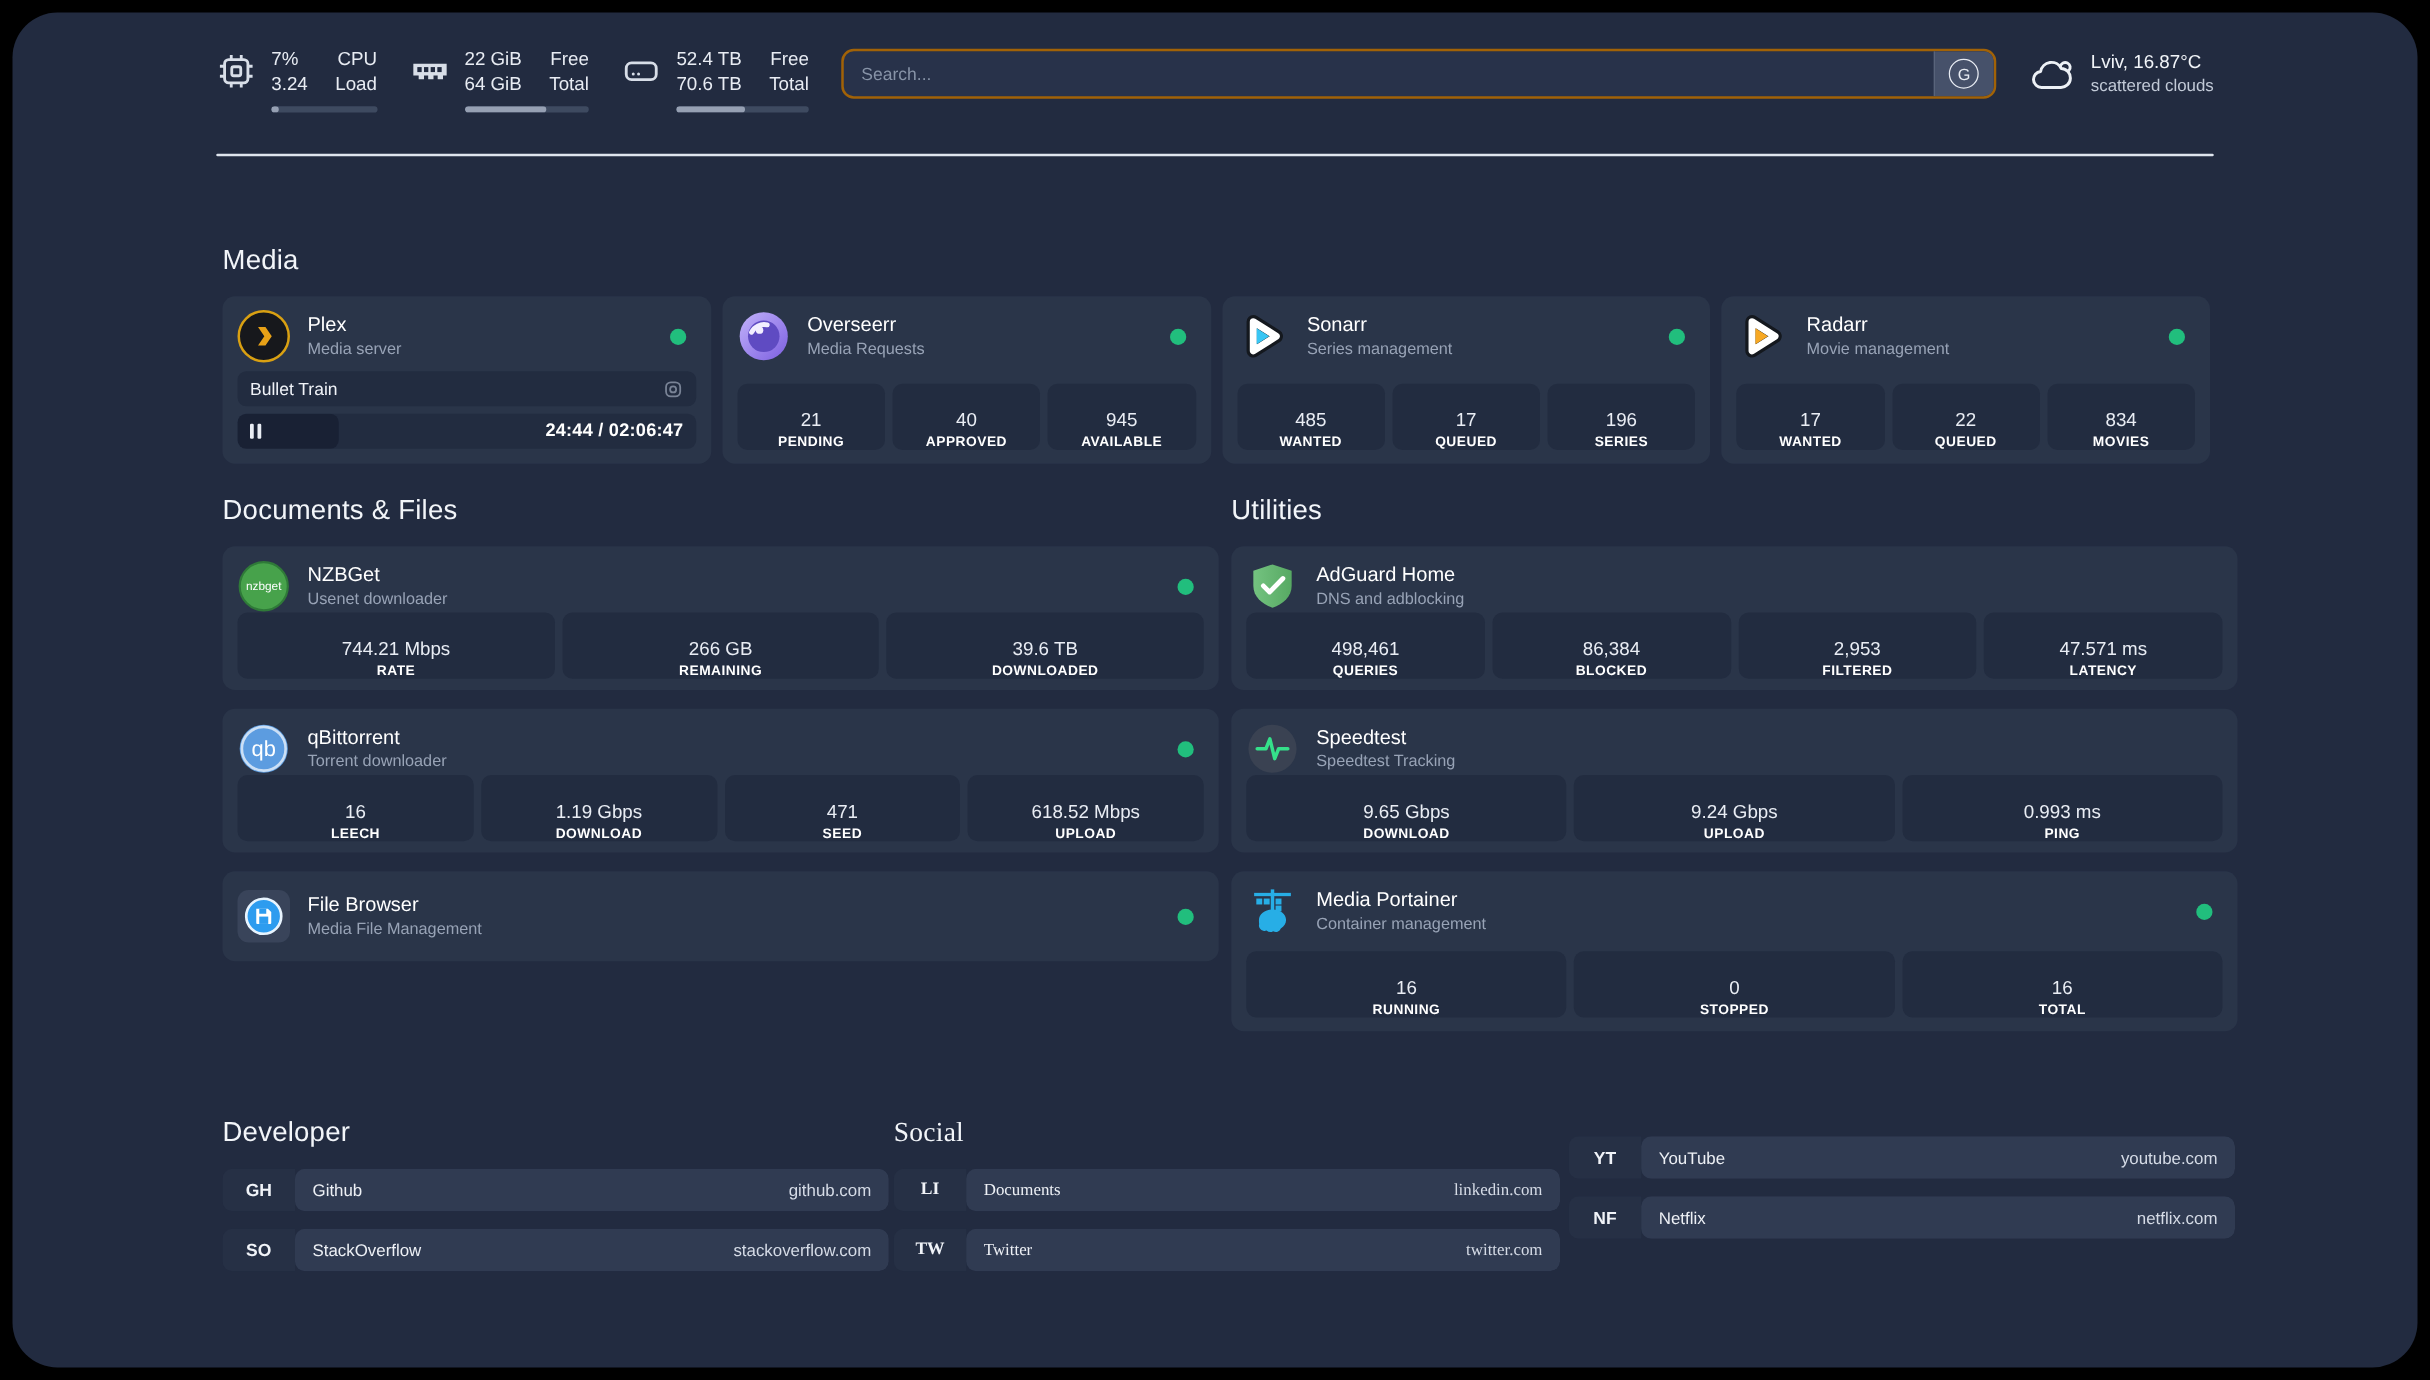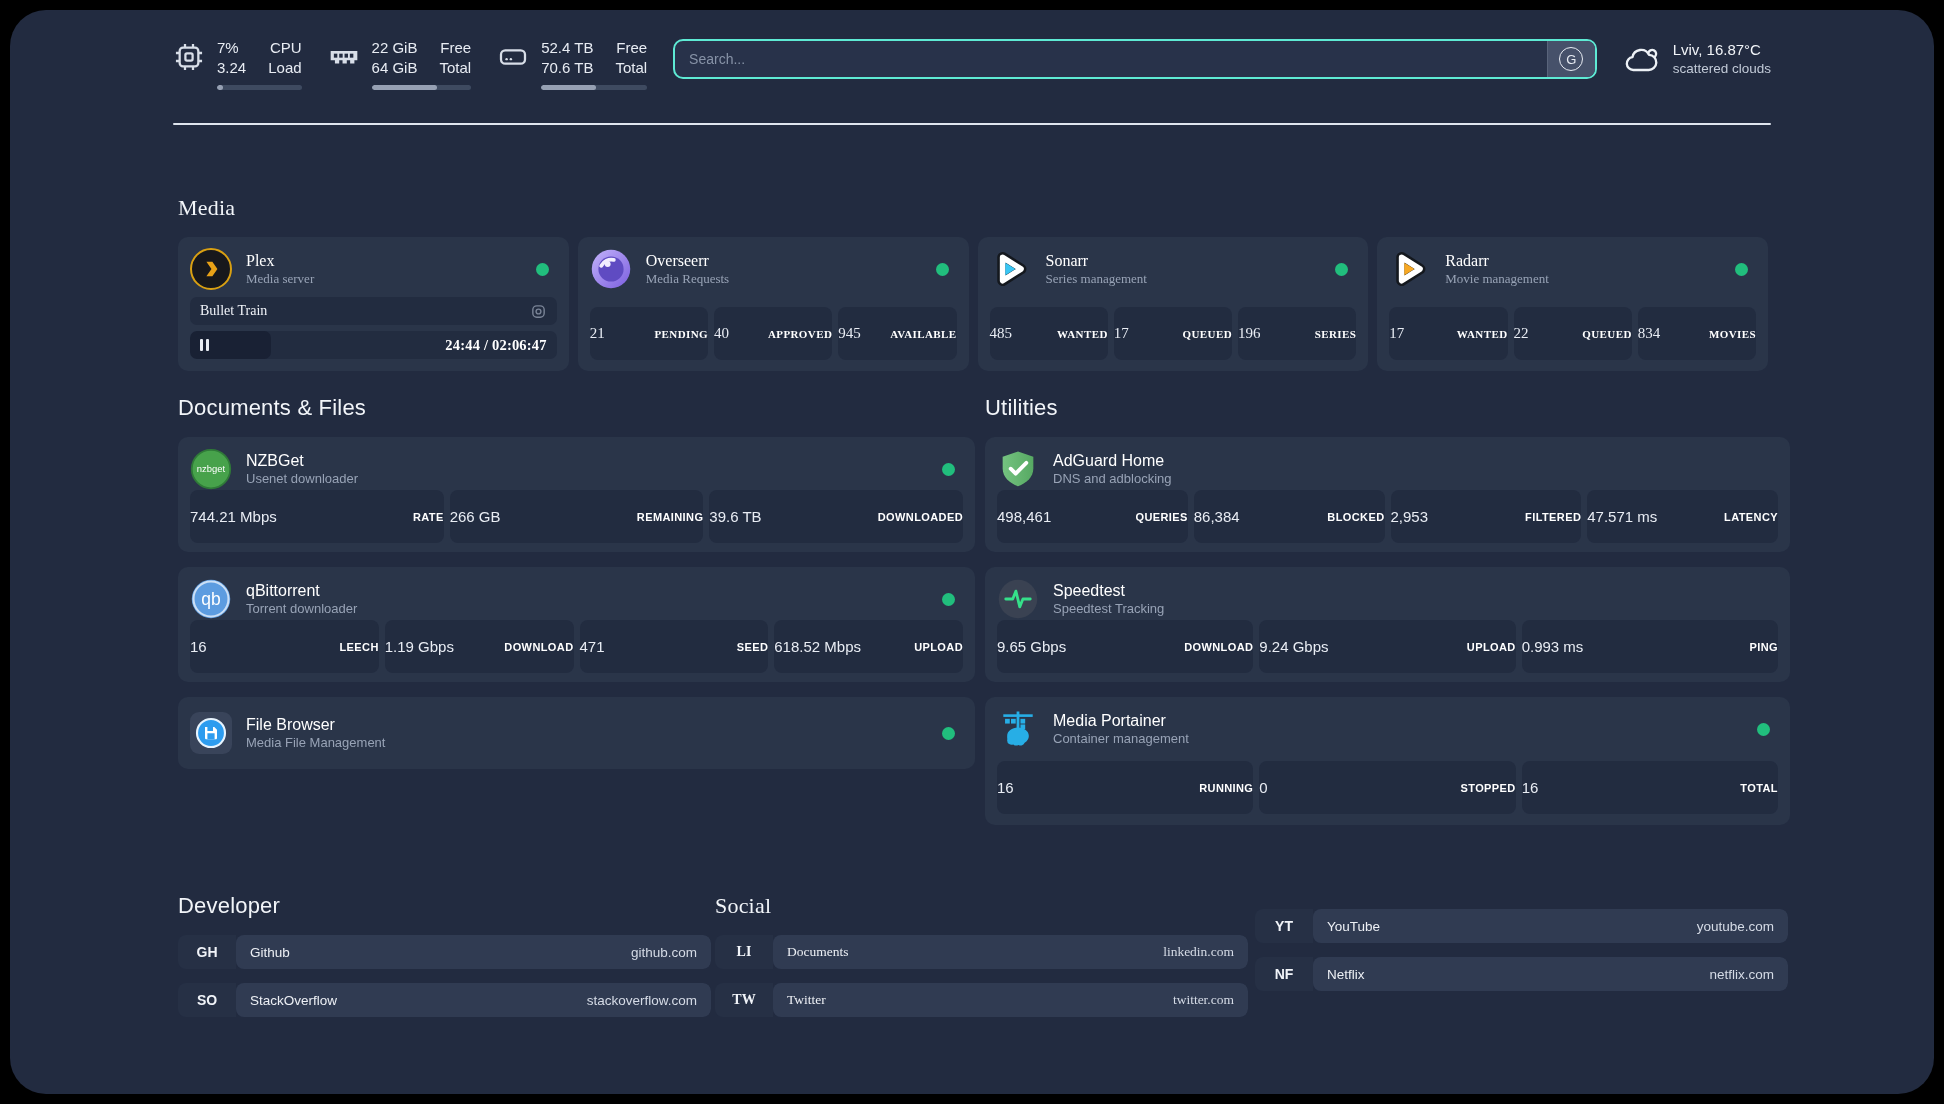--- a/index.html
+++ b/index.html
@@ -11,54 +11,54 @@
   
   .topbar { position:absolute; left:163px; right:163px; top:28px; display:flex; align-items:flex-start; gap:26px; }
   .sys { display:flex; gap:12px; position:relative; padding-bottom:13px; flex:none; }
   .sys .sysicon { width:32px; height:32px; margin-top:3px; flex:none; }
   .cols { display:flex; gap:22px; }
   .col { display:flex; flex-direction:column; font-size:15px; color:#E8ECF3; line-height:1.3; }
   .col.right { text-align:right; }
   .sysbar { position:absolute; left:44px; right:0; bottom:0; height:5px; border-radius:3px; background:#3E4A60; overflow:hidden; }
   .sysbar .fill { height:100%; border-radius:3px; background:#96A0B3; }
 
-  .search { flex:1; height:40px; border:2px solid #5eead4; border-radius:10px; background:#28324A; display:flex; align-items:stretch; overflow:hidden; margin-top:1px; }
+  .search { flex:1; height:40px; border:2px solid #a16207; border-radius:10px; background:#28324A; display:flex; align-items:stretch; overflow:hidden; margin-top:1px; }
   .search input { flex:1; background:transparent; border:none; outline:none; color:#E8ECF3; font-size:14px; padding:0 14px; font-family:"Liberation Sans", sans-serif; }
   .search input::placeholder { color:#8793A7; }
   .gbtn { width:48px; background:#46516A; display:flex; align-items:center; justify-content:center; border-left:1px solid #59647B; cursor:pointer; }
   .gcircle { width:24px; height:24px; border:1.5px solid #E8ECF3; border-radius:50%; display:flex; align-items:center; justify-content:center; font-size:13px; color:#E8ECF3; }
 
   .weather { display:flex; gap:12px; align-items:center; margin-top:2px; flex:none; }
   .weather-icon { width:38px; height:34px; }
   .w-loc { font-size:15px; color:#F1F4F8; line-height:1.35; }
   .w-cond { font-size:13.5px; color:#C2CAD7; line-height:1.35; }
 
   .sep { position:absolute; left:163px; right:163px; top:113px; height:2px; background:#DFE5EE; border-radius:1px; }
 
   
   .section-title { font-size:22px; font-weight:500; color:#F2F5F9; letter-spacing:.2px; }
-  .media-section { position:absolute; left:168px; right:166px; top:185px;font-family:Liberation Serif, serif; }
+  .media-section { position:absolute; left:168px; right:166px; top:185px; }
   .docs-section { position:absolute; left:168px; width:797px; top:385px; }
   .utilities-section { position:absolute; left:975px; width:805px; top:385px; }
   .cards-row { display:flex; gap:9px; margin-top:16px; }
   .cards-row > .card { flex:1; }
   .cards-col { display:flex; flex-direction:column; gap:15px; margin-top:16px; }
 
   .card { background:#2A3549; border-radius:10px; padding:11px 12px; position:relative; display:flex; flex-direction:column; }
   .h134 { height:134px; } .h115 { height:115px; } .h72 { height:72px; justify-content:center; } .h128 { height:128px; }
 
   .card-header { display:flex; align-items:center; gap:14px; }
   .icon-wrap { width:42px; height:42px; flex:none; display:flex; align-items:center; justify-content:center; }
   .titles { display:flex; flex-direction:column; }
   .card-title { font-size:16px; font-weight:500; color:#FFFFFF; line-height:1.25; }
   .card-sub { font-size:13px; color:#98A3B6; line-height:1.3; }
   .dot { width:13px; height:13px; border-radius:50%; background:#21BE7D; margin-left:auto; margin-right:8px; flex:none; }
 
   .stats { display:flex; gap:6px; margin-top:auto; }
-  .tile { flex:1; background:#222C40; border-radius:8px; height:53px; display:flex; align-items:center; justify-content:space-between; gap:3px; }
+  .tile { flex:1; background:#222C40; border-radius:8px; height:53px; display:flex; flex-direction:column; align-items:center; justify-content:flex-end; gap:3px; }
   .tile .v { font-size:15px; color:#E9EDF4; }
   .tile .l { font-size:11px; font-weight:700; color:#FFFFFF; letter-spacing:.4px; }
 
   
   .np-row { height:28px; background:#222C40; border-radius:7px; display:flex; align-items:center; padding:0 10px; margin-top:7px; font-size:14px; color:#F0F3F8; }
   .cam { margin-left:auto; width:17px; height:17px; opacity:.75; }
   .progress-row { height:28px; background:#222C40; border-radius:7px; margin-top:6px; position:relative; overflow:hidden; }
   .elapsed { position:absolute; left:0; top:0; bottom:0; background:#192134; border-radius:7px; display:flex; align-items:center; padding-left:10px; }
   .pausebars { display:flex; gap:3px; cursor:pointer; }
   .pausebars i { width:3px; height:12px; background:#E9EDF4; border-radius:1px; }

